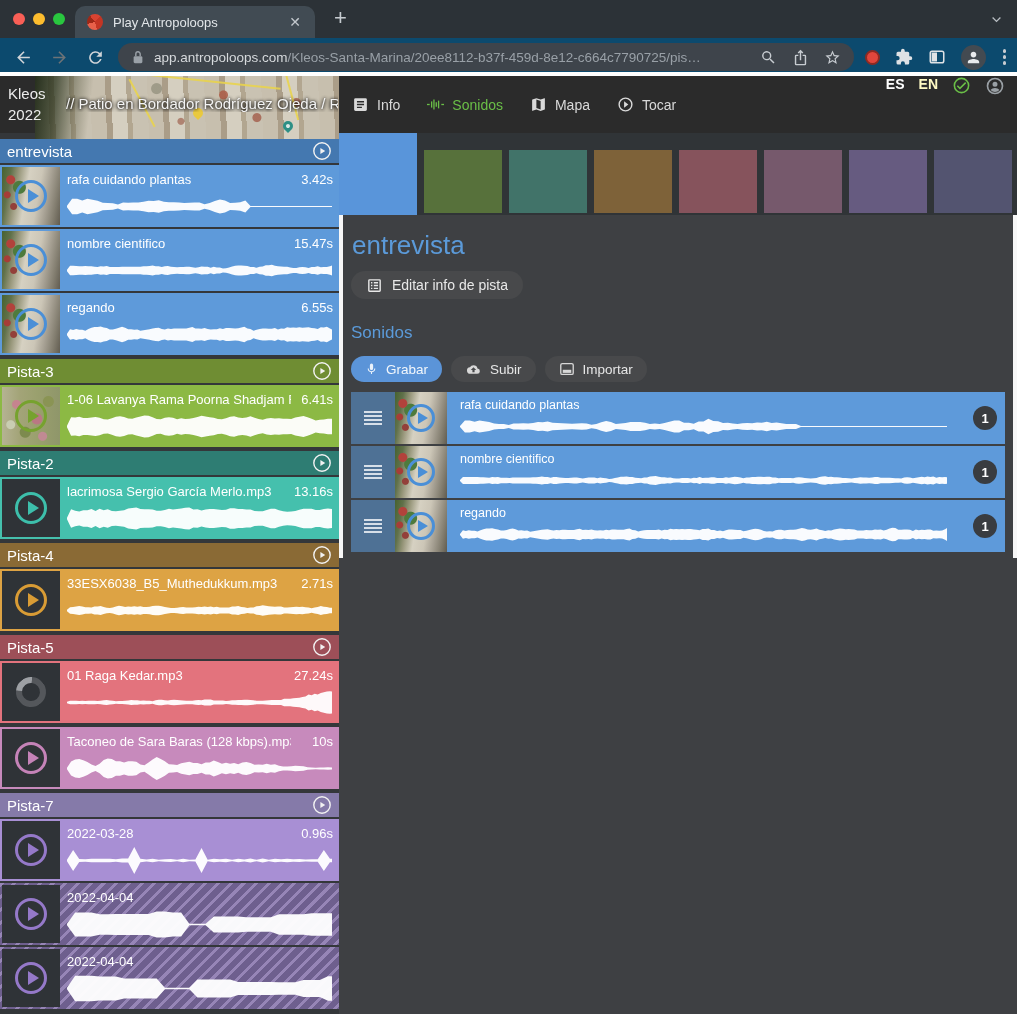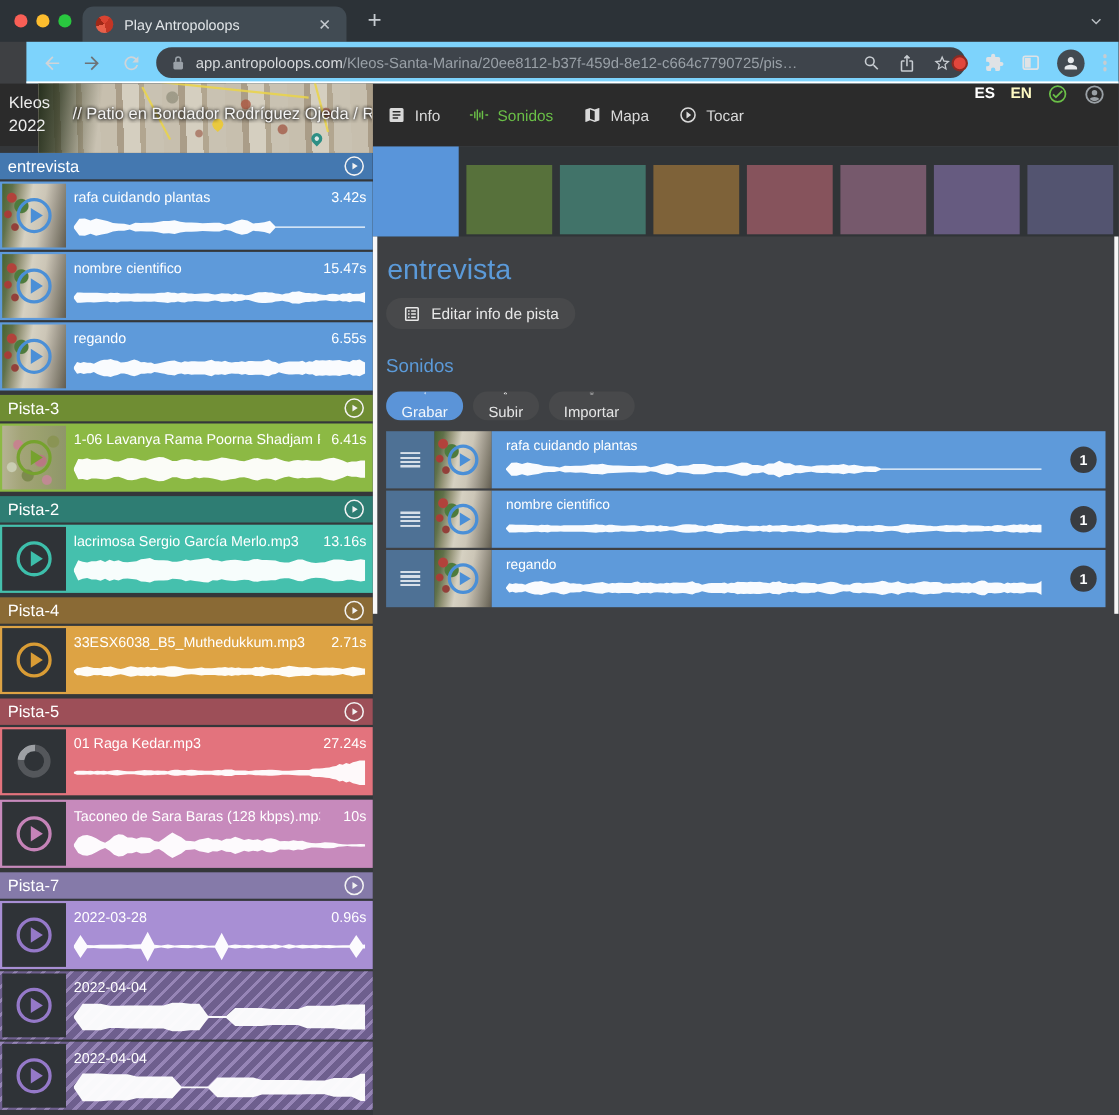--- a/index.html
+++ b/index.html
@@ -14,21 +14,21 @@
   .light.r { background:#f95f56; } .light.y { background:#fdbd2e; } .light.g { background:#29c73f; }
   .tab { position:absolute; left:75px; top:6px; width:240px; height:32px; background:#414b53;
          border-radius:10px 10px 0 0; display:flex; align-items:center; padding:0 12px; }
   .favicon { width:16px; height:16px; border-radius:50%; flex:0 0 16px;
              background:conic-gradient(from 40deg,#c33524 0 35%, #e8604a 35% 60%, #9e2817 60% 78%, #d94331 78% 100%); }
   .tab-title { color:#e2e6e9; font-size:13px; margin-left:10px; flex:1; white-space:nowrap; overflow:hidden; }
   .tab-close { color:#c3c8cd; font-size:14px; padding:0 2px; }
   .newtab { position:absolute; left:334px; top:5px; color:#c6cbd0; font-size:22px; font-weight:300; }
   .tab-chevron { position:absolute; right:14px; top:13px; }
 
-  .toolbar { position:absolute; left:0; top:38px; right:0; height:38px; background:#7dd3fc; border-bottom:2px solid #ffffff;margin-left:24px; }
+  .toolbar { position:absolute; left:0; top:38px; right:0; height:38px; background:#0c4a6e; border-bottom:4px solid #ffffff; }
   .toolbar-left { position:absolute; left:14px; top:0; height:38px; display:flex; align-items:center; gap:17px; }
   .tb-ic { width:19px; height:19px; }
   .omnibox { position:absolute; left:118px; top:5px; width:736px; height:28px; border-radius:14px;
              background:#3e444b; display:flex; align-items:center; padding:0 13px; }
   .url { font-size:13.5px; white-space:nowrap; overflow:hidden; flex:1; margin-left:9px; }
   .url .host { color:#d6d9dc; } .url .path { color:#99a0a7; }
   .omni-ic { width:17px; height:17px; margin-left:15px; flex:0 0 auto; }
   .toolbar-right { position:absolute; right:9px; top:0; height:38px; display:flex; align-items:center; gap:15px; }
   .rec { width:15px; height:15px; border-radius:50%; background:#e1463c; border:2.5px solid #8e2a22; }
   .avatar { width:25px; height:25px; border-radius:50%; background:#434a51; display:flex; align-items:center; justify-content:center; }
@@ -113,21 +113,21 @@
   .swatchstrip { position:absolute; left:0; top:0; right:0; height:82px; background:#303437; }
   .swatch { position:absolute; top:17px; width:78px; height:63px; }
   .swatch.active { top:0; height:82px; }
   .content { position:absolute; left:0; top:82px; right:0; bottom:0; padding:16px 12px 0 12px; }
   .panel-title { color:#5b9ad9; font-size:26px; font-weight:400; line-height:28px; margin-left:1px; }
   .edit-btn { margin-top:12px; display:inline-flex; align-items:center; gap:9px; height:28px; padding:0 15px;
               border-radius:14px; background:#48494b; color:#e8e8e8; font-size:14px; border:none; }
   .sonidos-label { margin-top:24px; color:#5b9ad9; font-size:17px; line-height:20px; }
   .actions { margin-top:13px; display:flex; gap:9px; }
   .action { display:inline-flex; align-items:center; gap:8px; height:26px; padding:0 14px; border-radius:13px;
-            background:#48494b; color:#e6e6e6; font-size:13.5px; border:none;flex-direction:column; }
+            background:#48494b; color:#e6e6e6; font-size:13.5px; border:none; }
   .action.primary { background:#5b94d8; color:#f2f7fc; }
   .sounds { margin-top:10px; }
   .sound-row { position:relative; height:52px; margin-bottom:2px; display:flex; }
   .sound-handle { width:44px; flex:0 0 44px; background:#4e7195; display:flex; align-items:center; justify-content:center; }
   .grip { width:18px; height:14px; background:repeating-linear-gradient(180deg,#d7dfe8 0 2px, rgba(0,0,0,0) 2px 4px); }
   .sound-thumb { width:52px; flex:0 0 52px; position:relative; overflow:hidden; }
   .sound-body { flex:1; position:relative; background:#5e9ada; }
   .sound-name { position:absolute; left:13px; top:6px; right:60px; color:#fff; font-size:12.5px; white-space:nowrap; overflow:hidden; }
   .sound-wave { position:absolute; left:13px; right:58px; top:23px; height:23px; width:calc(100% - 71px); }
   .sound-badge { position:absolute; right:8px; top:14px; width:24px; height:24px; border-radius:50%; background:#393c40;

